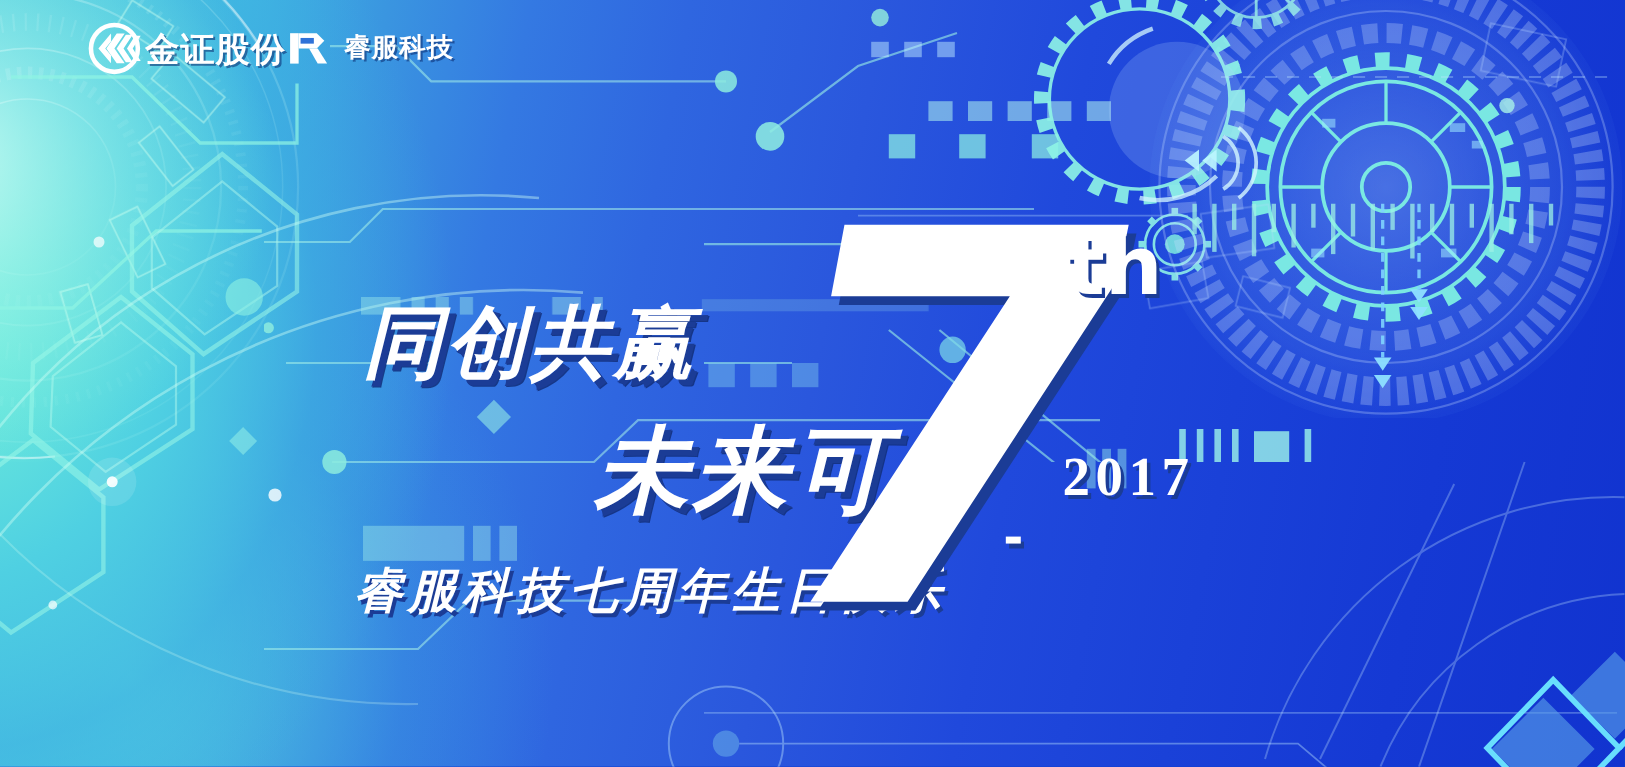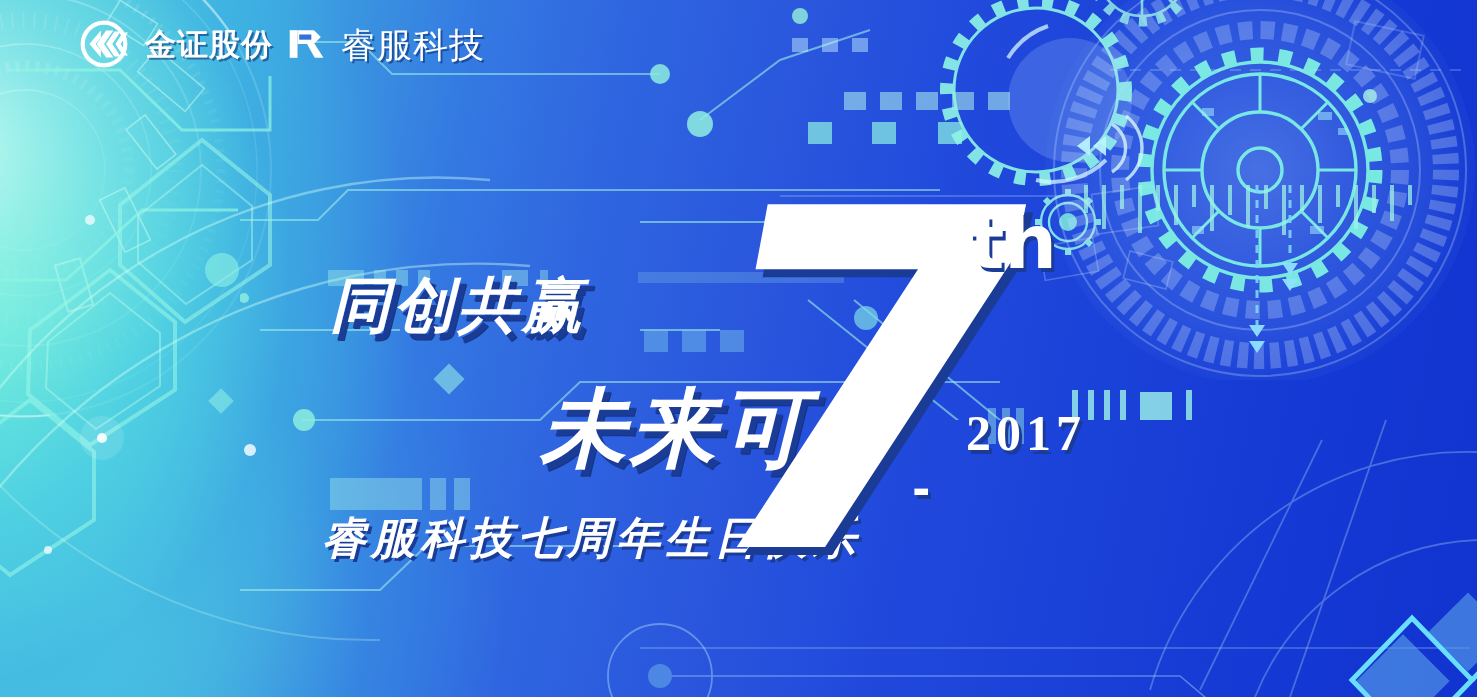--- a/index.html
+++ b/index.html
@@ -28,55 +28,56 @@
         #1133cf 100%);
   }
 
   
   .layer{position:absolute;inset:0;pointer-events:none;}
   .layer svg{position:absolute;display:block;}
 
   
   .logo-row{
     position:absolute;left:78px;top:18px;
-    display:flex;align-items:center;gap:15px;
+    display:flex;align-items:center;gap:2px;
     z-index:40;
   }
   .logo-mark{width:52px;height:52px;display:block;flex:0 0 auto;}
   .logo-text{
     font-size:31px;font-weight:bold;color:#ffffff;
     letter-spacing:1px;line-height:1;
     white-space:nowrap;
     text-shadow:2px 2px 0 rgba(10,40,110,.55);
     font-family:"Liberation Sans","DejaVu Sans",sans-serif;
   }
   .logo-sep{width:38px;height:34px;flex:0 0 auto;}
   .logo-text2{
-    font-size:35px;font-weight:normal;color:#ffffff;
+    font-size:24px;font-weight:bold;color:#ffffff;
     letter-spacing:1px;line-height:1;white-space:nowrap;
     text-shadow:2px 2px 0 rgba(10,40,110,.55);
+    margin-left:11px;
   }
 
   
   .headline{position:absolute;left:0;top:0;width:100%;height:100%;z-index:30;pointer-events:none;}
 
   .slogan1,.slogan2{
     position:absolute;
     font-weight:bold;
     color:#ffffff;
     font-style:italic;
     letter-spacing:4px;
     line-height:1;
     white-space:nowrap;
     text-shadow:
        5px 6px 0 #1b3c96,
        6px 7px 0 rgba(18,46,120,.85);
     font-family:"DejaVu Sans","Liberation Sans",sans-serif;
   }
-  .slogan1{left:330px;top:275px;font-size:60px;}
+  .slogan1{left:330px;top:275px;font-size:72px;}
   .slogan2{left:540px;top:385px;font-size:86px;}
 
   .subline{
     position:absolute;left:322px;top:516px;
     font-size:44px;font-weight:bold;font-style:italic;
     color:#ffffff;letter-spacing:5px;white-space:nowrap;
     line-height:1;
     text-shadow:3px 3px 0 #1b3c96;
     font-family:"DejaVu Sans","Liberation Sans",sans-serif;
   }

